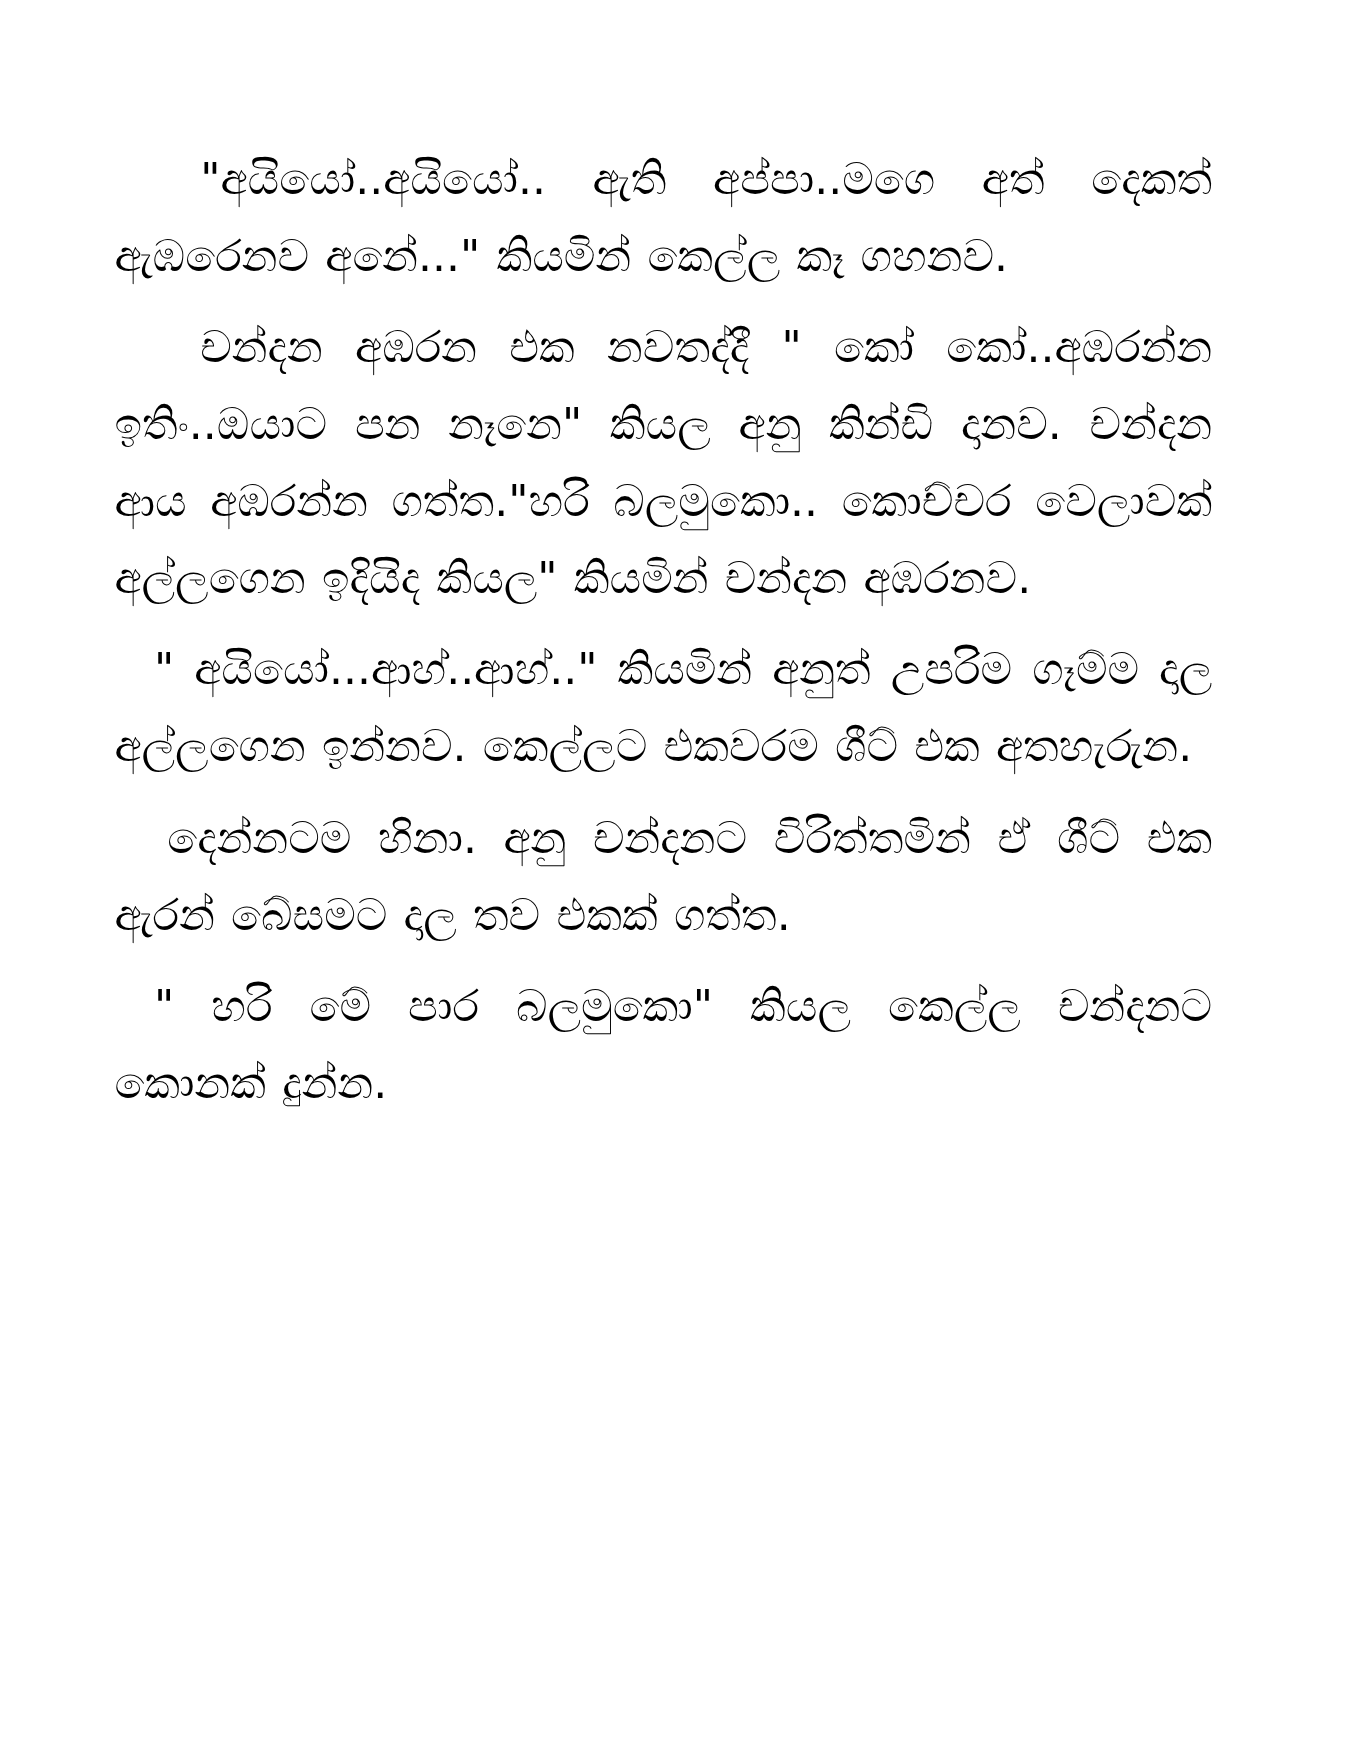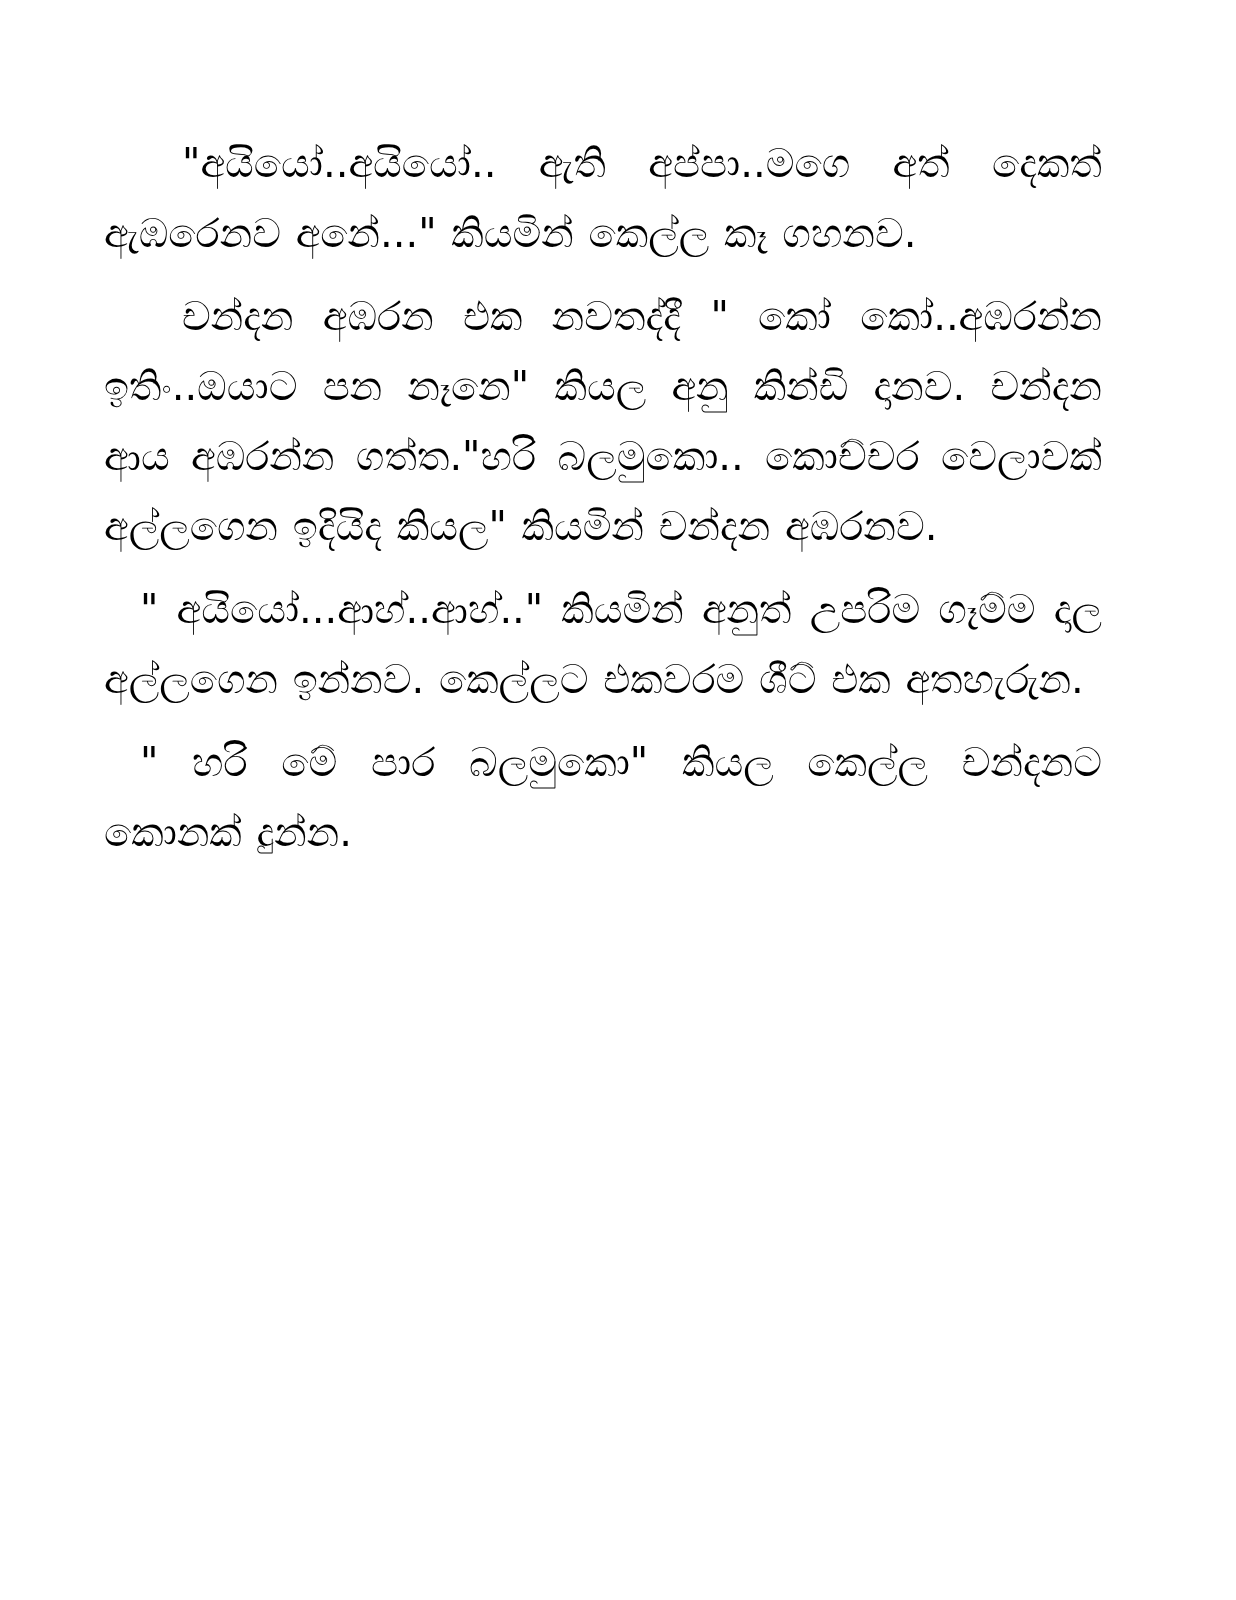--- a/index.html
+++ b/index.html
@@ -33,14 +33,15 @@
   .indent-md { text-indent: 48px; }
   .indent-sm { text-indent: 36px; }
 </style>
 </head>
 <body>
 
 <div class="page">
   <p class="indent-lg">"අයියෝ..අයියෝ.. ඇති අප්පා..මගෙ අත් දෙකත් ඇඹරෙනව අනේ..." කියමින් කෙල්ල කෑ ගහනව.</p>
   <p class="indent-lg">චන්දන අඹරන එක නවතද්දී " කෝ කෝ..අඹරන්න ඉතිං..ඔයාට පන නෑනෙ" කියල අනු කින්ඩි දානව. චන්දන ආය අඹරන්න ගත්ත."හරි බලමුකො.. කොච්චර වෙලාවක් අල්ලගෙන ඉදියිද කියල" කියමින් චන්දන අඹරනව.</p>
   <p class="indent-sm">" අයියෝ...ආහ්..ආහ්.." කියමින් අනුත් උපරිම ගෑම්ම දාල අල්ලගෙන ඉන්නව. කෙල්ලට එකවරම ශීට් එක අතහැරුන.</p>
+  <p class="indent-md">දෙන්නටම හිනා. අනු චන්දනට විරිත්තමින් ඒ ශීට් එක ඇරන් බේසමට දාල තව එකක් ගත්ත.</p>
   <p class="indent-sm">" හරි මේ පාර බලමුකො" කියල කෙල්ල චන්දනට කොනක් දුන්න.</p>
 </div>
 
 </body></html>

